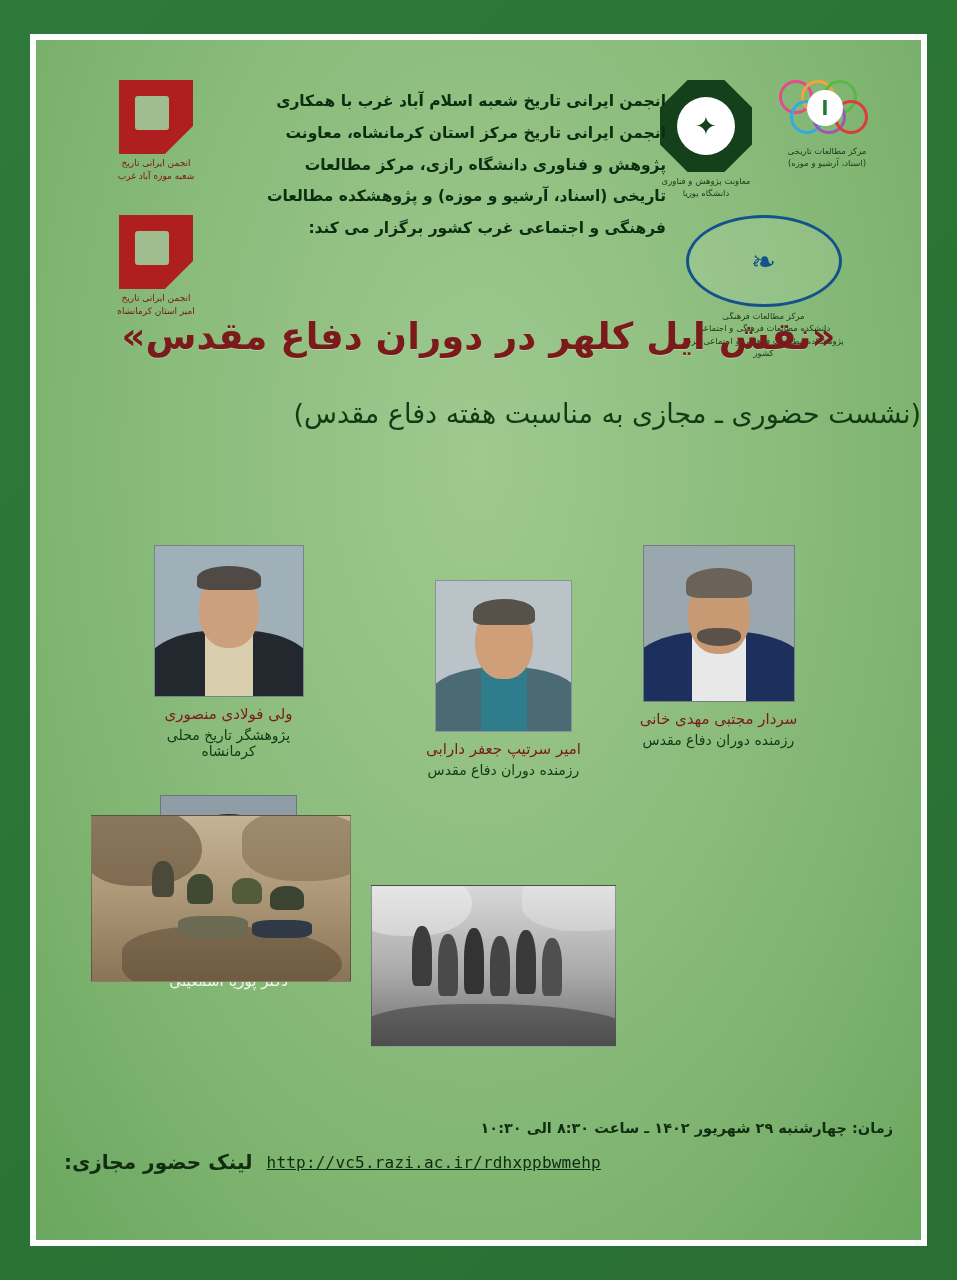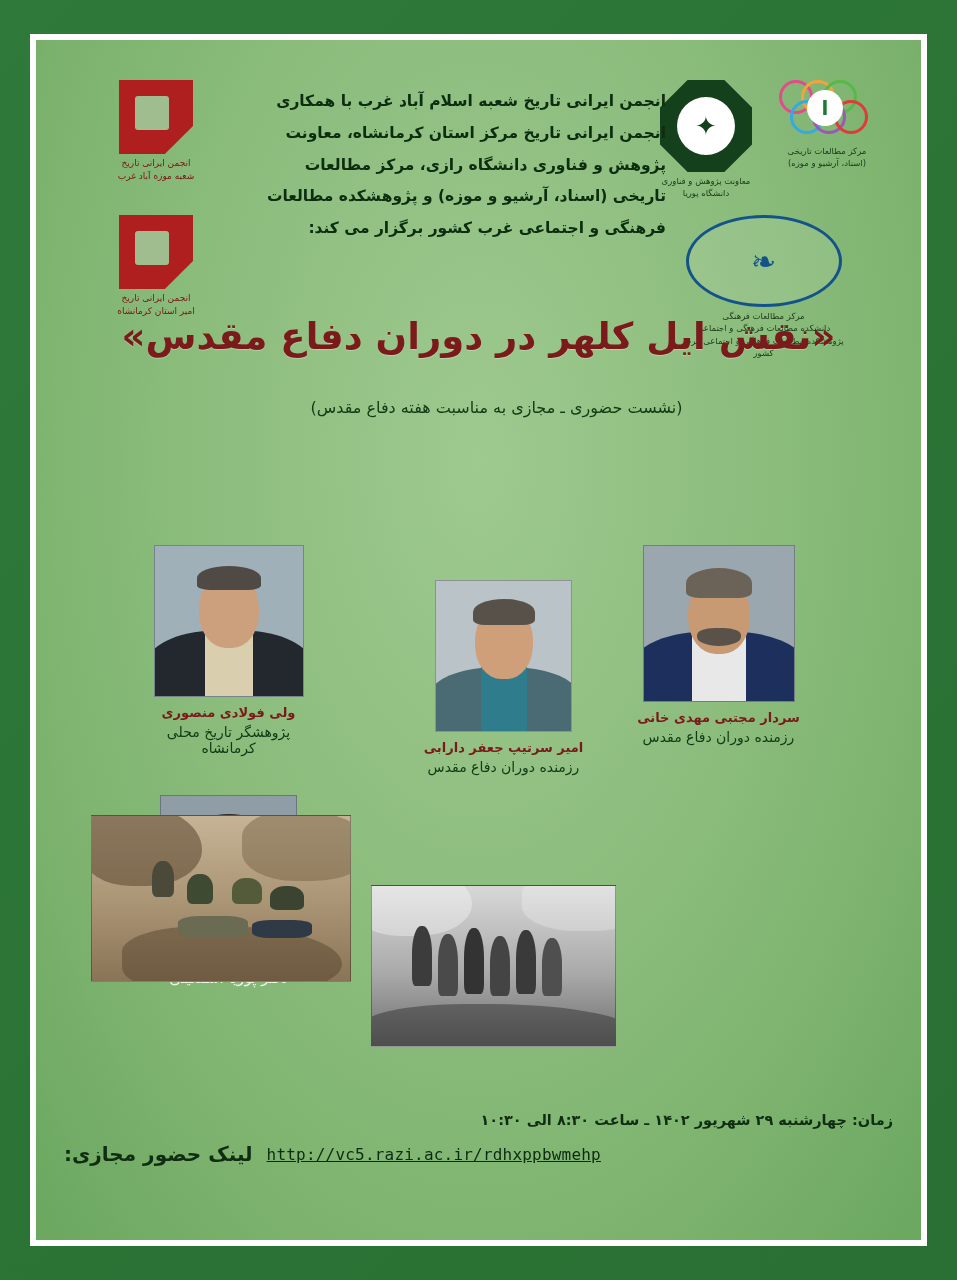--- a/index.html
+++ b/index.html
@@ -106,23 +106,22 @@
   .main-title{
     position:absolute;top:275px;left:0;right:0;
     text-align:center;
     color:#7a1a1a;
     font-size:37px;font-weight:bold;
     direction:rtl;
     text-shadow:0 1px 0 rgba(255,255,255,.25);
   }
   .sub-title{
     position:absolute;top:358px;left:0;right:0;
-    text-align:center;
     color:#123a14;
-    font-size:16px;
+    font-size:27px;
     direction:rtl;
     margin-left:36px;
   }
   .with-presence{
     position:absolute;top:455px;left:0;right:0;
     text-align:center;
     color:#123a14;
     font-size:18px;
     direction:rtl;
   }
@@ -140,21 +139,21 @@
   }
   .shoulders{
     position:absolute;left:50%;transform:translateX(-50%);
     border-radius:46% 46% 0 0;
   }
   .hair{
     position:absolute;left:50%;transform:translateX(-50%);
     border-radius:50% 50% 20% 20%;
   }
   .sp-name{
-    color:#7a1a1a;font-size:13px;margin-top:8px;font-weight:bold;
+    color:#7a1a1a;font-size:15px;margin-top:8px;font-weight:normal;
   }
   .sp-role{
     color:#123a14;font-size:14px;margin-top:4px;
   }
 
   .sp1{right:115px;top:505px;width:175px;}
   .sp1 .photo{width:150px;height:155px;margin:0 auto;background:#9aa7ae;}
   .sp2{left:380px;top:540px;width:175px;}
   .sp2 .photo{width:135px;height:150px;margin:0 auto;background:#b9c3c8;}
   .sp3{left:105px;top:505px;width:175px;}
@@ -170,21 +169,21 @@
        background:linear-gradient(180deg,#cbb79a 0%,#b9a punkt 0%,#b39b79 45%,#8d7a5c 100%);}
   .wp1{background:linear-gradient(180deg,#c6b396 0%,#ab9676 50%,#8a7457 100%);}
   .wp2{left:335px;top:845px;width:243px;height:160px;
        background:linear-gradient(180deg,#d8d8d8 0%,#a9a9a9 55%,#6e6e6e 100%);}
   .rock{position:absolute;background:rgba(90,70,45,.55);border-radius:40% 60% 50% 45%;}
   .soldier{position:absolute;background:#4b4a3a;border-radius:45% 45% 20% 20%;}
   .soldier-g{position:absolute;background:#3c3c3c;border-radius:45% 45% 15% 15%;}
 
   
   .footer{
-    position:absolute;left:28px;right:28px;bottom:74px;
+    position:absolute;left:28px;right:28px;bottom:66px;
     text-align:right;direction:rtl;color:#102d12;
   }
   .footer-line{font-size:14.5px;font-weight:bold;margin-bottom:10px;line-height:1.6;}
   .footer-link-row{display:flex;align-items:center;justify-content:flex-start;gap:14px;flex-direction:row-reverse;}
   .footer-label{font-size:20px;font-weight:bold;}
   .footer-url{
     font-family:"DejaVu Sans Mono",monospace;
     font-size:16px;color:#0e2b10;direction:ltr;letter-spacing:.2px;
     margin-right:80px;
   }

